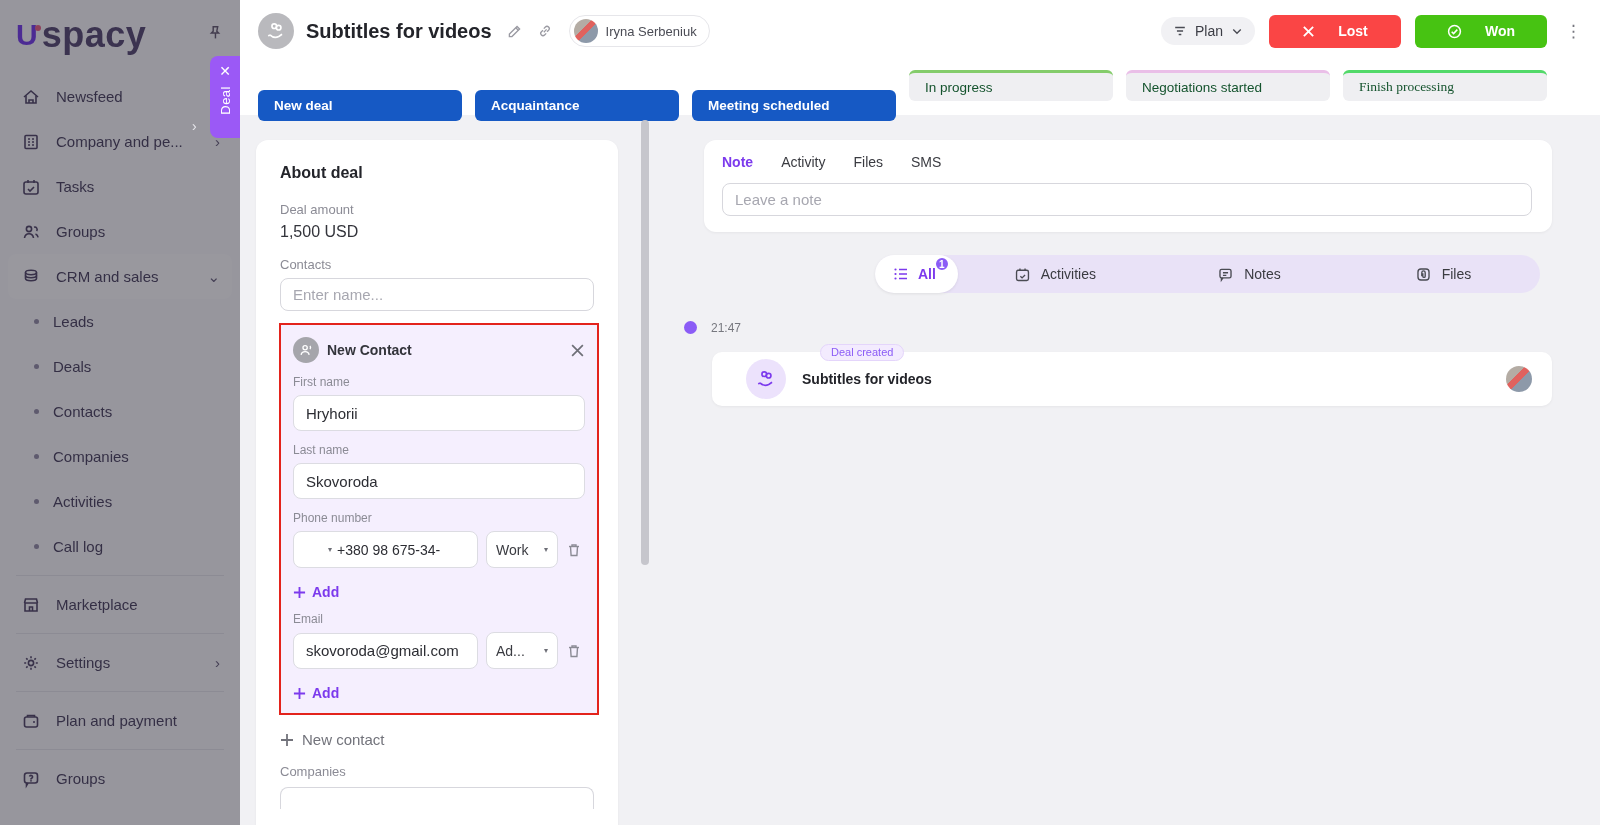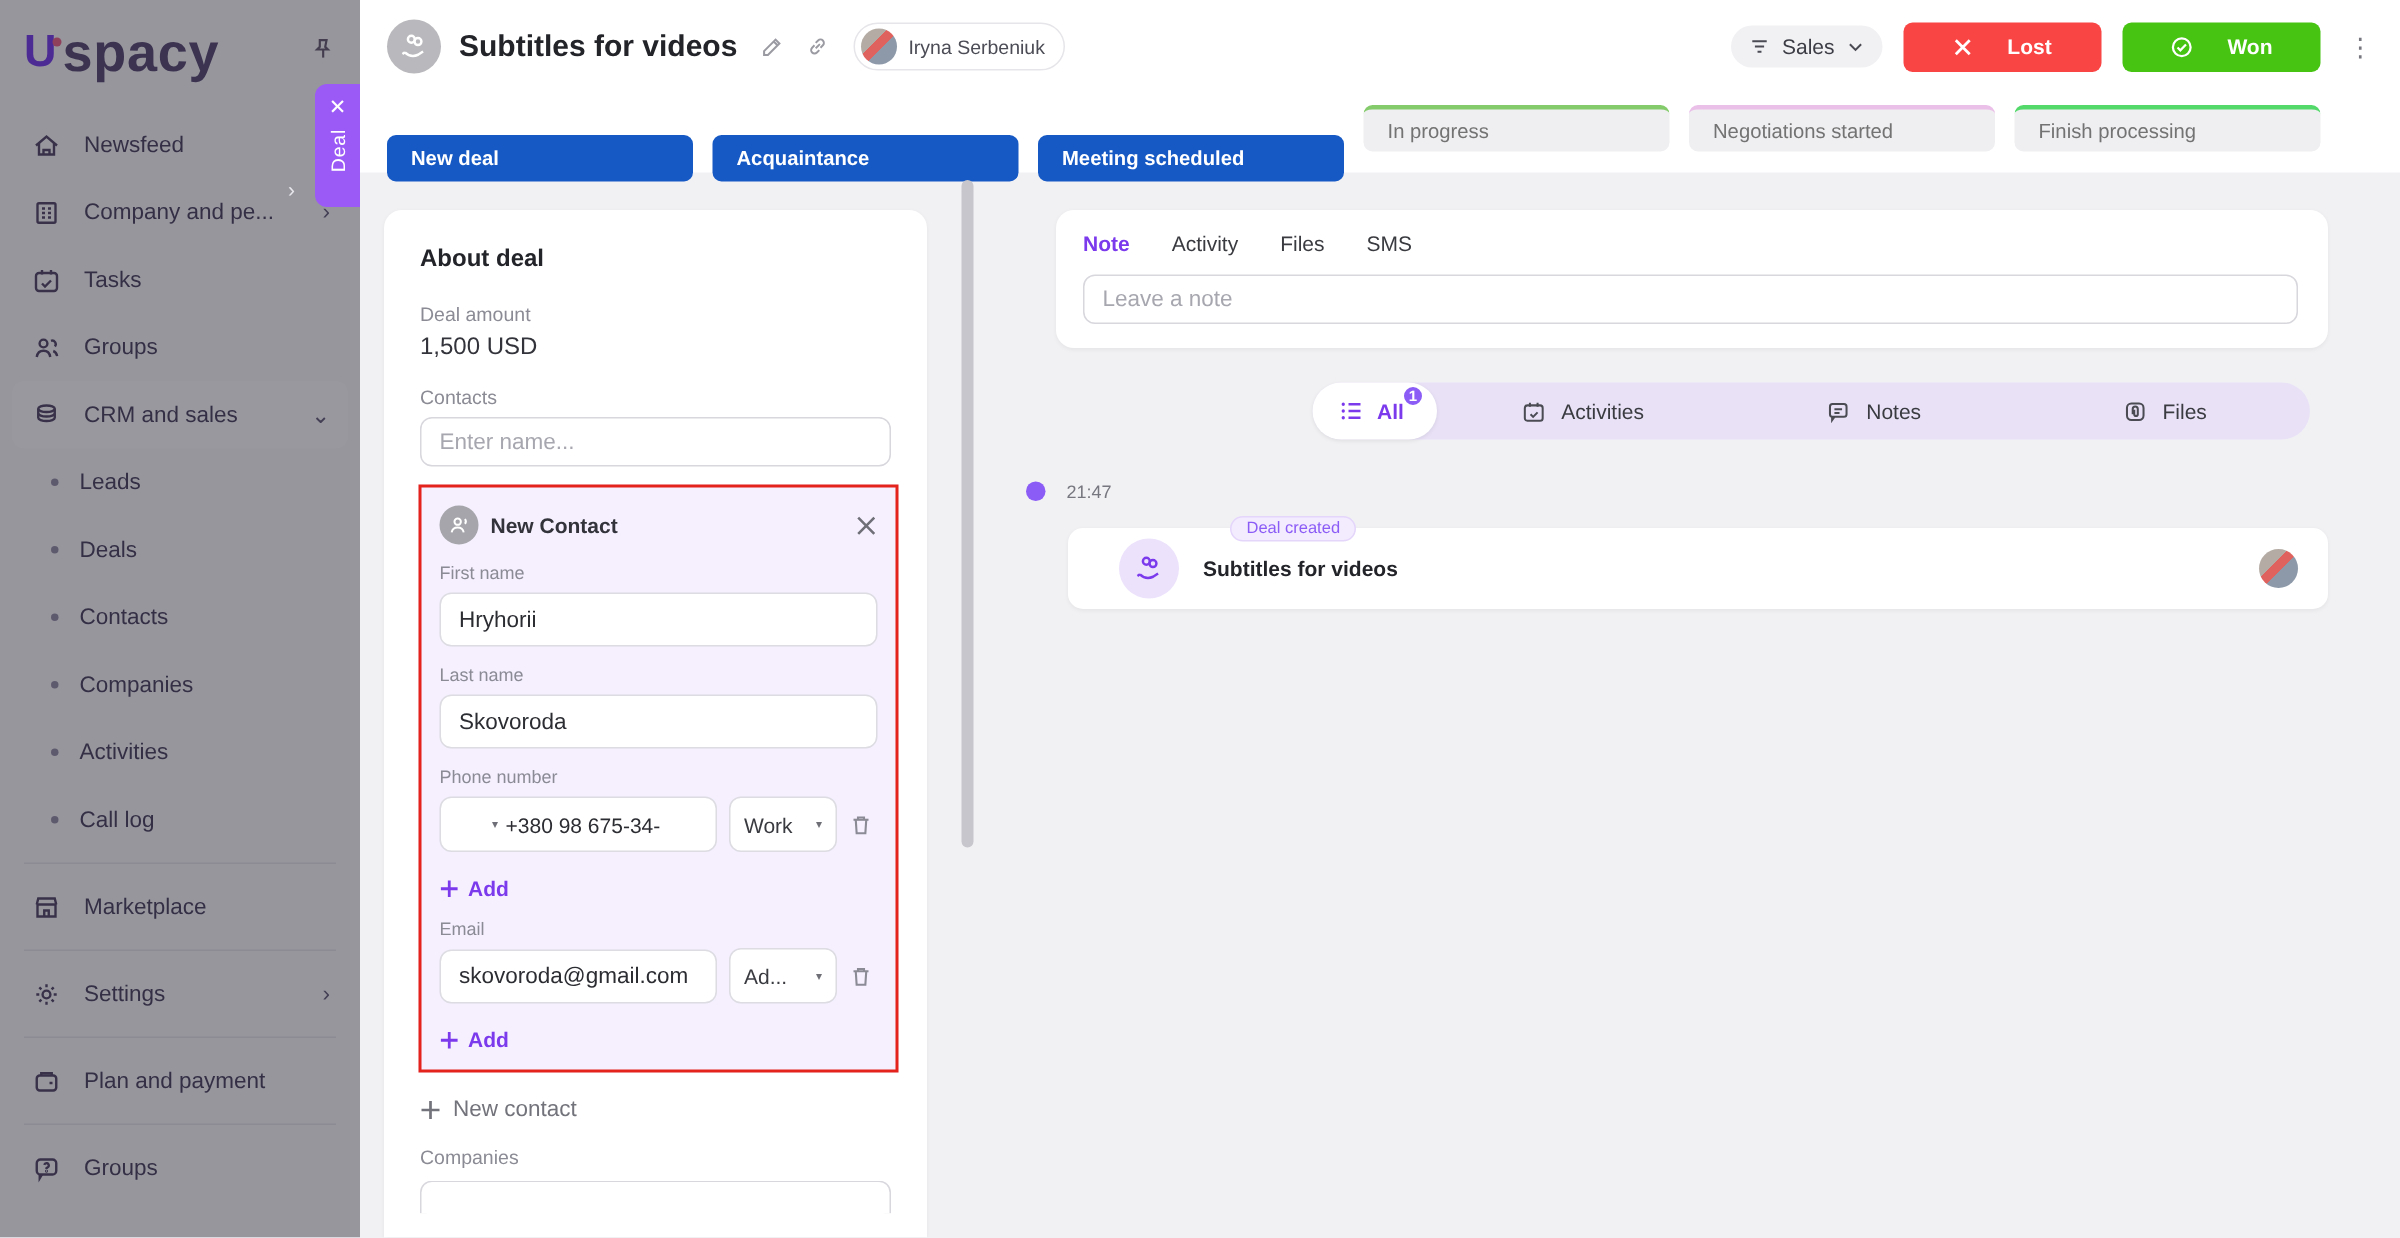--- a/index.html
+++ b/index.html
@@ -45,24 +45,24 @@
   .right-actions { margin-left:auto; display:flex; align-items:center; gap:14px; }
   .funnel-pill { display:flex; align-items:center; gap:8px; background:#f1f1f4; border-radius:16px; padding:6px 12px; font-size:14px; color:#3c3d45; cursor:pointer; }
   .btn { width:132px; height:33px; border:none; border-radius:6px; color:#fff; font-size:14px; font-weight:bold; display:flex; align-items:center; justify-content:center; gap:23px; cursor:pointer; font-family:inherit; }
   .btn-lost { background:#fa4545; }
   .btn-won { background:#47c312; }
   .kebab { color:#75767e; font-size:17px; line-height:17px; cursor:pointer; padding:0 4px; }
 
   .stage-row { position:absolute; left:18px; top:70px; display:flex; gap:13px; }
   .stage { width:204px; height:31px; border-radius:6px; font-size:13.5px; display:flex; align-items:center; padding-left:16px; cursor:pointer; }
   .stage-blue { background:#1659c4; color:#ffffff; font-weight:bold;margin-top:20px; }
-  .stage-light { background:#efeff2; color:#737373; border-top:3px solid transparent; }
+  .stage-light { background:#efeff2; color:#14532d; border-top:3px solid transparent; }
   .stage-green { border-top-color:#84cc6b; }
   .stage-pink { border-top-color:#eabfe8; }
-  .stage-bgreen { border-top-color:#52d969; }
+  .stage-bgreen { border-top-color:#52d969;font-family:Liberation Serif, serif; }
 
   
   .about-panel { position:absolute; left:16px; top:140px; width:362px; height:685px; background:#fff; border-radius:12px 12px 0 0; box-shadow:0 1px 3px rgba(0,0,0,0.05); padding:24px; }
   .about-h { font-size:16px; font-weight:bold; color:#23242a; }
   .f-label { font-size:13px; color:#8b8b95; }
   .amount-v { font-size:16px; color:#33343b; margin-top:6px; }
   .text-input { width:100%; height:33px; border:1px solid #d7d7dd; border-radius:8px; padding:0 12px; font-size:15px; color:#33343b; background:#fff; font-family:inherit; outline:none; }
   .text-input::placeholder { color:#a7a7b0; }
   .mt16 { margin-top:16px; } .mt6 { margin-top:6px; } .mt20 { margin-top:20px; }
 
@@ -286,21 +286,21 @@
           </span>
         <span class="owner-pill">
           <span class="owner-avatar"></span>
           <span class="owner-name">Iryna Serbeniuk</span>
         </span>
         <div class="right-actions">
           <span class="funnel-pill">
             <svg width="14" height="14" viewBox="0 0 16 16" fill="none" stroke="#4a4b53" stroke-width="1.6">
                 <path d="M2.5 4h11M4.5 8h7M6.5 12h3"></path>
               </svg>
-            <span>Sales</span>
+            <span>Plan</span>
             <svg width="12" height="12" viewBox="0 0 16 16" fill="none" stroke="#4a4b53" stroke-width="1.8">
                 <path d="M3 6l5 5 5-5"></path>
               </svg>
           </span>
           <button class="btn btn-lost">
             <svg width="13" height="13" viewBox="0 0 14 14" fill="none" stroke="#fff" stroke-width="2">
                 <path d="M2 2l10 10M12 2L2 12"></path>
               </svg>
             <span>Lost</span>
           </button>

